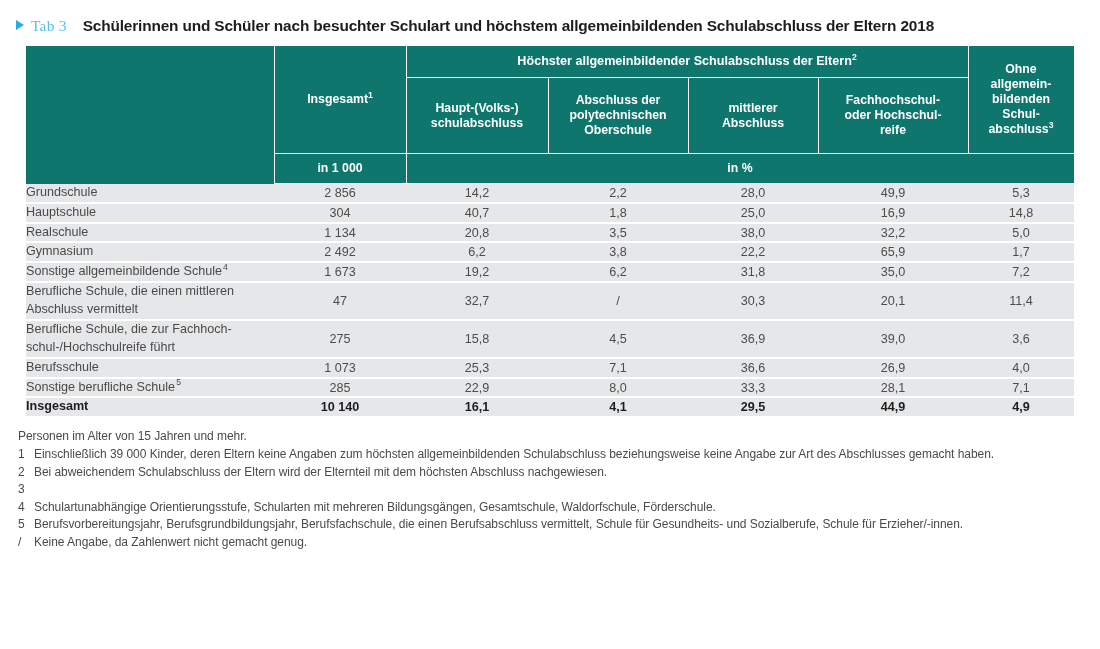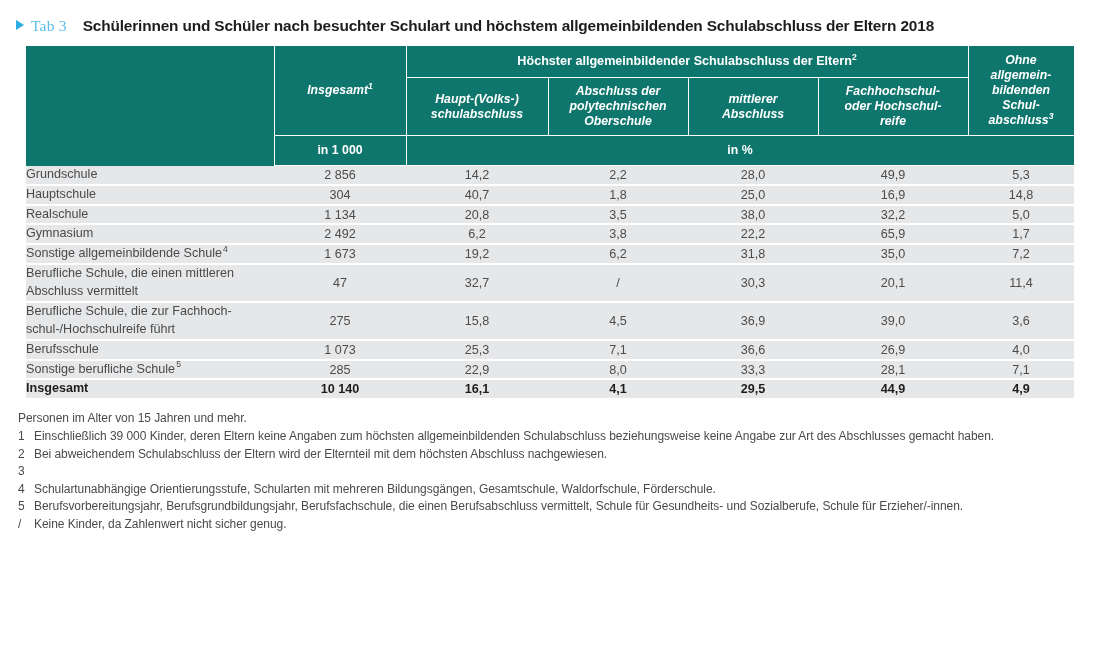--- a/index.html
+++ b/index.html
@@ -85,22 +85,21 @@
   .hd.blank {
     border-left: none;
     border-top: none;
     border-bottom: none;
   }
   .hd.group-top {
     padding: 8px 4px;
     font-size: 12.6px;
   }
   .hd.tall {
-    padding: 6px 5px;
-    font-style: italic;
+    padding: 15px 5px;
   }
   .hd.unit {
     font-size: 12.3px;
     padding: 7px 8px;
   }
   .sup {
     font-size: 8.6px;
     vertical-align: super;
     line-height: 0;
     font-weight: bold;
@@ -310,18 +309,18 @@
         <div class="note-line">
           <span class="note-mark">4</span>
           <span>Schulartunabhängige Orientierungsstufe, Schularten mit mehreren Bildungsgängen, Gesamtschule, Waldorfschule, Förderschule.</span>
         </div>
         <div class="note-line">
           <span class="note-mark">5</span>
           <span>Berufsvorbereitungsjahr, Berufsgrundbildungsjahr, Berufsfachschule, die einen Berufsabschluss vermittelt, Schule für Gesundheits- und Sozialberufe, Schule für Erzieher/-innen.</span>
         </div>
         <div class="note-line">
           <span class="note-mark">/</span>
-          <span>Keine Kinder, da Zahlenwert nicht sicher genug.</span>
+          <span>Keine Angabe, da Zahlenwert nicht gemacht genug.</span>
         </div>
       </div>
   </div>
 
 </div>
 
 </body></html>

